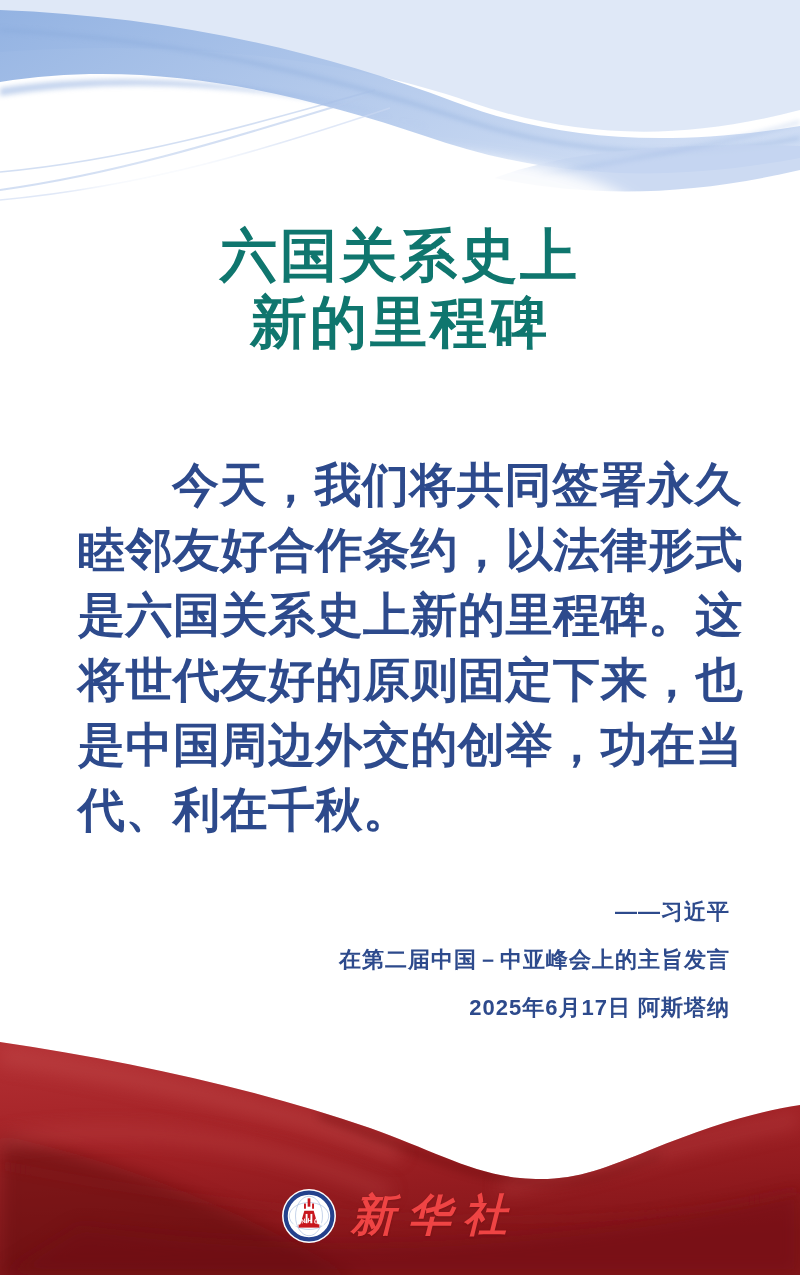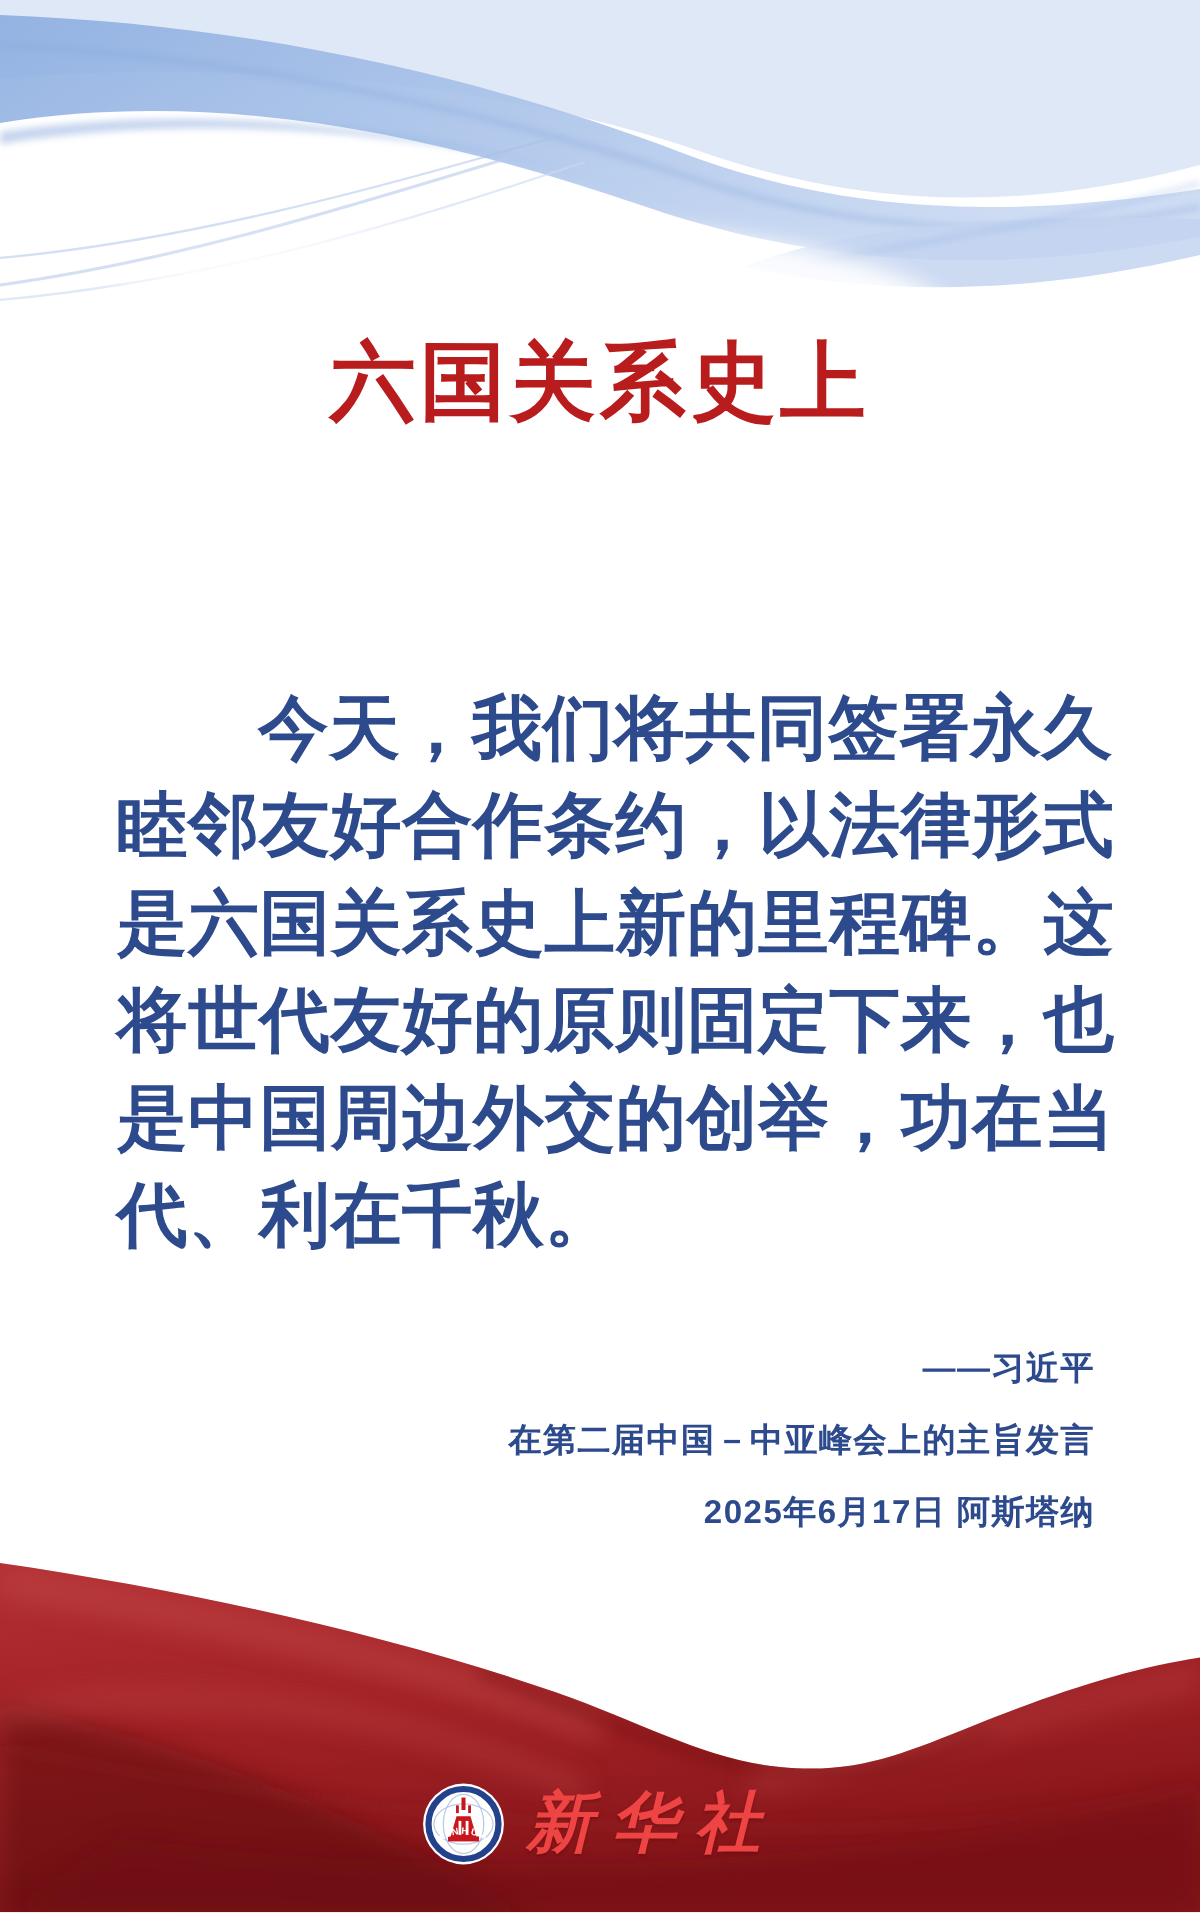--- a/index.html
+++ b/index.html
@@ -5,21 +5,21 @@
   html,body{margin:0;padding:0;background:#ffffff;}
   .poster{
     position:relative;width:800px;height:1275px;background:#ffffff;overflow:hidden;
     font-family:"Liberation Sans","DejaVu Sans",sans-serif;
   }
   .top-wave{position:absolute;top:0;left:0;width:800px;height:215px;display:block;}
   .bottom-wave{position:absolute;top:1015px;left:0;width:800px;height:260px;display:block;}
 
   .title{
     position:absolute;top:222px;left:0;width:800px;text-align:center;
-    color:#b91c1c;font-size:57px;line-height:67px;font-weight:bold;letter-spacing:3px;
+    color:#0f766e;font-size:57px;line-height:67px;font-weight:bold;letter-spacing:3px;
   }
   .quote{
     position:absolute;top:432px;left:78px;width:680px;
     color:#2d4a8c;font-size:47px;line-height:65px;font-weight:bold;letter-spacing:0.5px;
   }
   .qline{white-space:nowrap;}
   .qline.indent{padding-left:94px;margin-top:20px;}
 
   .attribution{
     position:absolute;top:888px;right:70px;text-align:right;
@@ -63,20 +63,21 @@
     <path d="M800,170 C690,196 590,198 495,178 C560,152 670,142 800,146 Z" fill="#c3d4f0" opacity="0.85"></path>
     <path d="M540,176 C640,156 720,146 800,122" stroke="#8aa9dc" stroke-width="2" fill="none" opacity="0.5" filter="url(#tb3)"></path>
     <path d="M0,190 C130,172 250,132 370,96" stroke="#b6c9eb" stroke-width="2" fill="none" opacity="0.6"></path>
     <path d="M0,200 C150,186 270,148 390,108" stroke="#ccd9f2" stroke-width="1.5" fill="none" opacity="0.6"></path>
     <path d="M0,172 C130,160 255,124 375,90" stroke="#a7bfe7" stroke-width="1.5" fill="none" opacity="0.5"></path>
     <ellipse cx="350" cy="228" rx="300" ry="80" fill="#ffffff" opacity="0.9" filter="url(#tb8)"></ellipse>
   </svg>
 
   <div class="title">
     <div>六国关系史上</div>
+    <div>新的里程碑</div>
   </div>
 
   <div class="quote">
     <div class="qline indent">今天，我们将共同签署永久</div>
     <div class="qline">睦邻友好合作条约，以法律形式</div>
     <div class="qline">是六国关系史上新的里程碑。这</div>
     <div class="qline">将世代友好的原则固定下来，也</div>
     <div class="qline">是中国周边外交的创举，功在当</div>
     <div class="qline">代、利在千秋。</div>
   </div>

